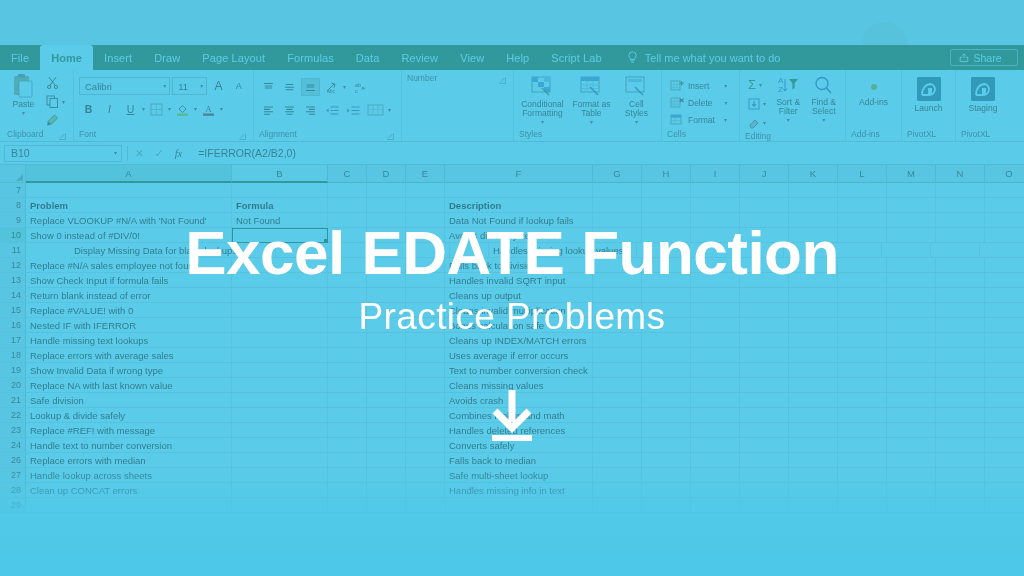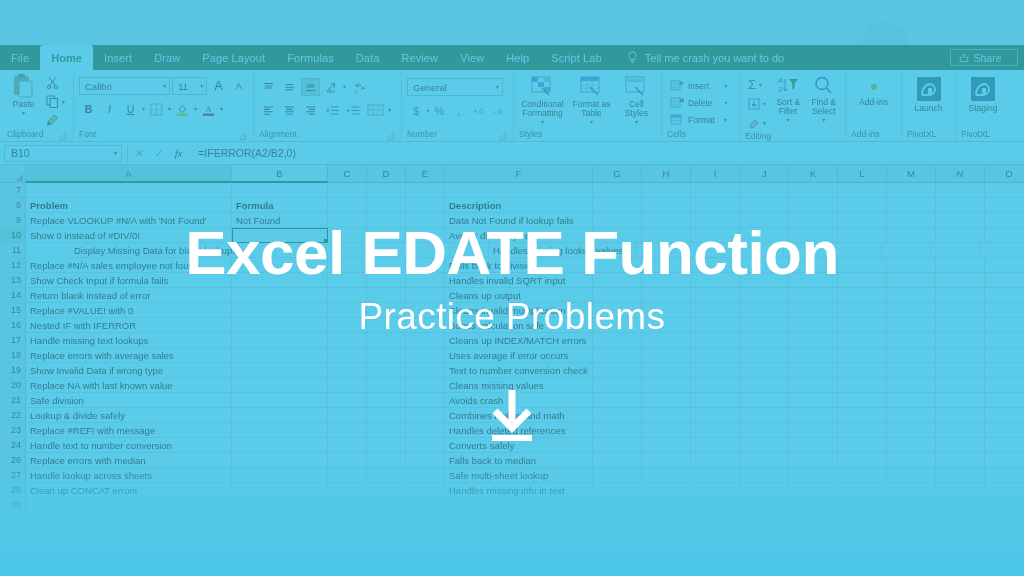--- a/index.html
+++ b/index.html
@@ -285,21 +285,21 @@
         </div>
       <div class="tab">
           <span>Script Lab</span>
         </div>
 
       <div class="tellme">
         <svg class="bulb" viewBox="0 0 12 14">
           <path d="M6 .8A4 4 0 0 0 2 4.8c0 1.6 1 2.5 1.5 3.3v1h5v-1C9 7.3 10 6.4 10 4.8A4 4 0 0 0 6 .8z" fill="none" stroke="#ffffff" stroke-width="1"></path>
           <path d="M4 10.6h4M4.6 12.2h2.8" stroke="#ffffff" stroke-width="1" fill="none"></path>
         </svg>
-        <span>Tell me crash you want to do</span>
+        <span>Tell me what you want to do</span>
       </div>
 
       <div class="share-btn">
         <svg width="10" height="10" viewBox="0 0 10 10">
           <path d="M1.2 8.6V4.2h2.2M5 .9v4.3M3.3 2.6 5 .9l1.7 1.7M6.6 4.2h2.2v4.4H1.2" fill="none" stroke="#ffffff" stroke-width=".9"></path>
         </svg>
         <span>Share</span>
         <span class="caret">˅</span>
       </div>
     </div>
@@ -484,44 +484,20 @@
         <div class="rgroup-label">
           <span>Alignment</span>
           <svg class="rgroup-launcher" viewBox="0 0 7 7">
             <path d="M.5 6.5h6v-6" stroke="#605e5c" stroke-width=".9" fill="none"></path>
               <path d="M1 5.6 5.6 1" stroke="#605e5c" stroke-width=".9"></path>
           </svg>
         </div>
       </div>
 
       <div class="rgroup" style="width:112px">
-        <div style="flex:1;padding-top:5px">
-          <div class="numfmt" style="margin-bottom:6px">
-            <span>General</span>
-            <span class="caret">▾</span>
-          </div>
-          <div style="display:flex;align-items:center;gap:1px">
-            <div class="tbtn">
-              <span style="font-size:11px;color:#2f6fb5">$</span>
-            </div>
-            <span class="caret">▾</span>
-            <div class="tbtn">
-              <span style="font-size:11px;color:#2f6fb5">%</span>
-            </div>
-            <div class="tbtn">
-              <span style="font-size:12px;color:#2f6fb5">,</span>
-            </div>
-            <div class="tbtn" style="width:20px">
-              <span style="font-size:7px;color:#2f6fb5">+.0</span>
-            </div>
-            <div class="tbtn" style="width:20px">
-              <span style="font-size:7px;color:#2f6fb5">-.0</span>
-            </div>
-          </div>
-        </div>
         <div class="rgroup-label">
           <span>Number</span>
           <svg class="rgroup-launcher" viewBox="0 0 7 7">
             <path d="M.5 6.5h6v-6" stroke="#605e5c" stroke-width=".9" fill="none"></path>
               <path d="M1 5.6 5.6 1" stroke="#605e5c" stroke-width=".9"></path>
           </svg>
         </div>
       </div>
 
       <div class="rgroup" style="width:148px">

